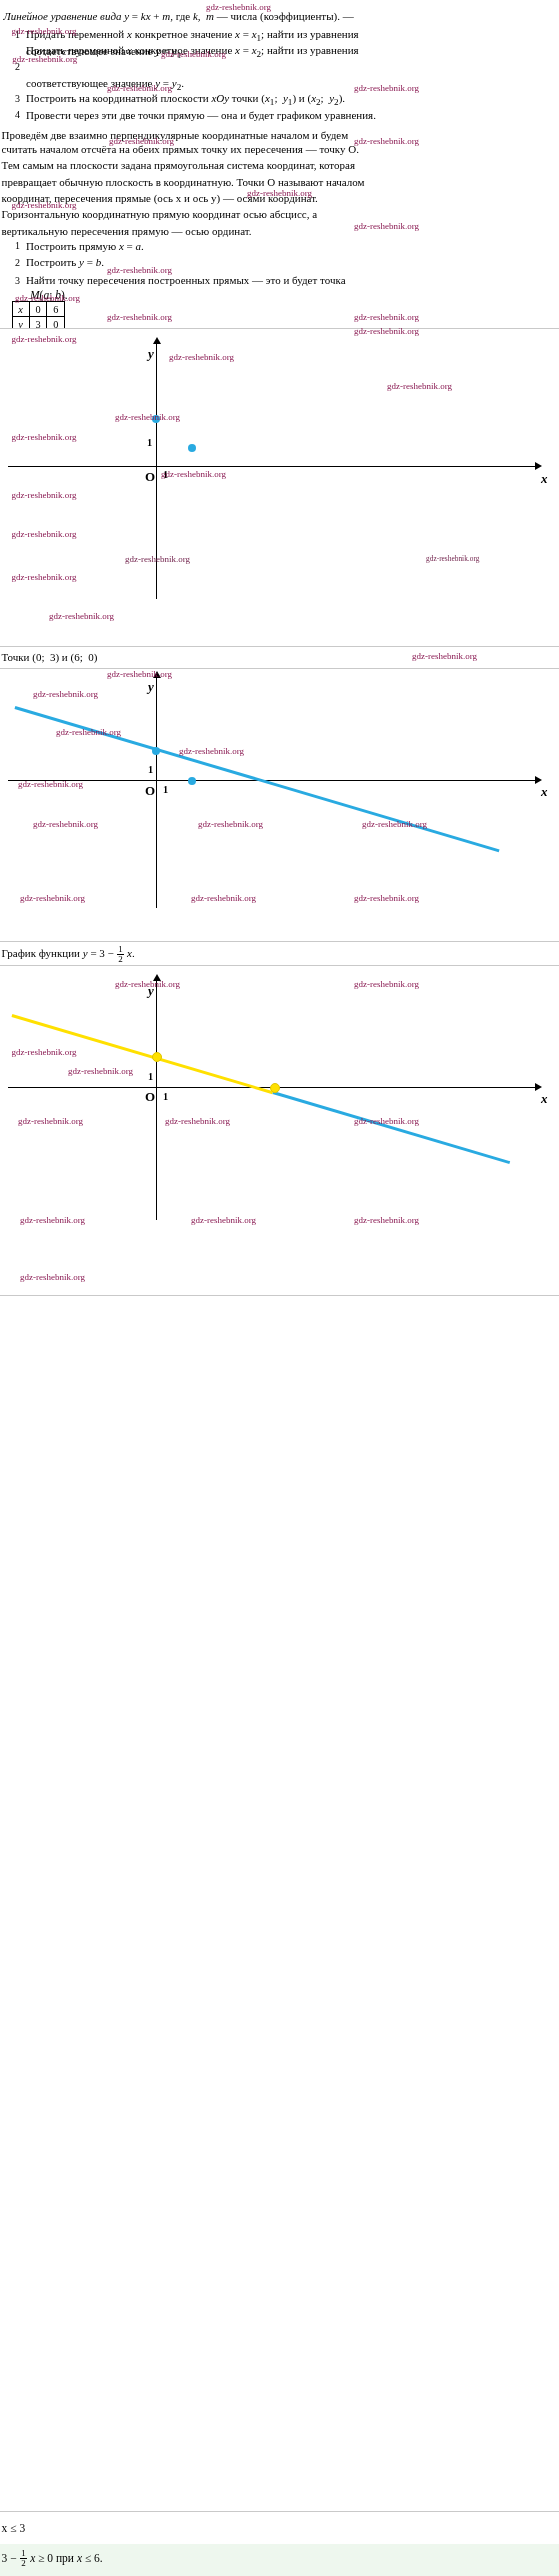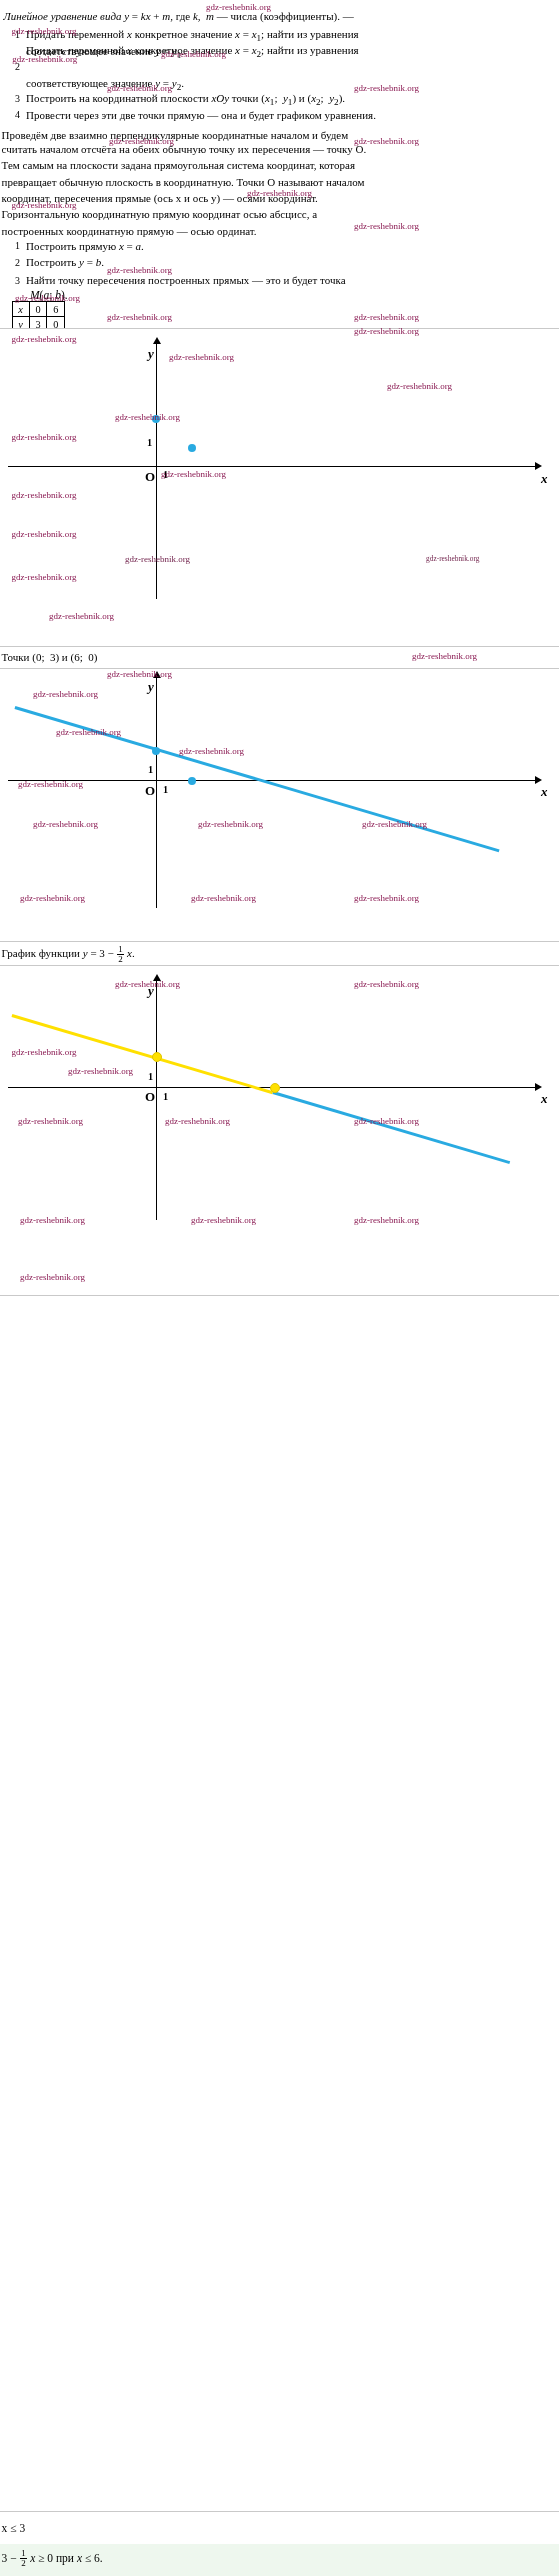--- a/index.html
+++ b/index.html
@@ -84,26 +84,26 @@
   <div class="txt" style="left:26px;top:91px;">
     Построить на координатной плоскости <span class="it">xOy</span> точки (<span class="it">x</span><sub>1</sub>; &nbsp;<span class="it">y</span><sub>1</sub>) и (<span class="it">x</span><sub>2</sub>; &nbsp;<span class="it">y</span><sub>2</sub>).
   </div>
 
   <div class="num" style="left:15px;top:109px;">4</div>
   <div class="txt" style="left:26px;top:108px;">
     Провести через эти две точки прямую — она и будет графиком уравнения.
   </div>
 
   <div class="txt" style="left:1.6px;top:128px;">Проведём две взаимно перпендикулярные координатные началом и будем</div>
-  <div class="txt" style="left:1.6px;top:142px;">считать началом отсчёта на обеих обычную точку их пересечения — точку O.</div>
+  <div class="txt" style="left:1.6px;top:142px;">считать началом отсчёта на обеих прямых точку их пересечения — точку O.</div>
   <div class="txt" style="left:1.6px;top:158px;">Тем самым на плоскости задана прямоугольная система координат, которая</div>
   <div class="txt" style="left:1.6px;top:175px;">превращает обычную плоскость в координатную. Точки O называют началом</div>
   <div class="txt" style="left:1.6px;top:191px;">координат, пересечения прямые (ось x и ось y) — осями координат.</div>
   <div class="txt" style="left:1.6px;top:207px;">Горизонтальную координатную прямую координат осью абсцисс, а</div>
-  <div class="txt" style="left:1.6px;top:224px;">построенных координатную прямую — осью ординат.</div>
+  <div class="txt" style="left:1.6px;top:224px;">вертикальную пересечения прямую — осью ординат.</div>
 
   <div class="num" style="left:15px;top:240px;">1</div>
   <div class="txt" style="left:26px;top:239px;">
     Построить прямую <span class="it">x</span> = <span class="it">a</span>.
   </div>
   <div class="num" style="left:15px;top:257px;">2</div>
   <div class="txt" style="left:26px;top:255px;">
     Построить <span class="it">y</span> = <span class="it">b</span>.
   </div>
   <div class="num" style="left:15px;top:275px;">3</div>

